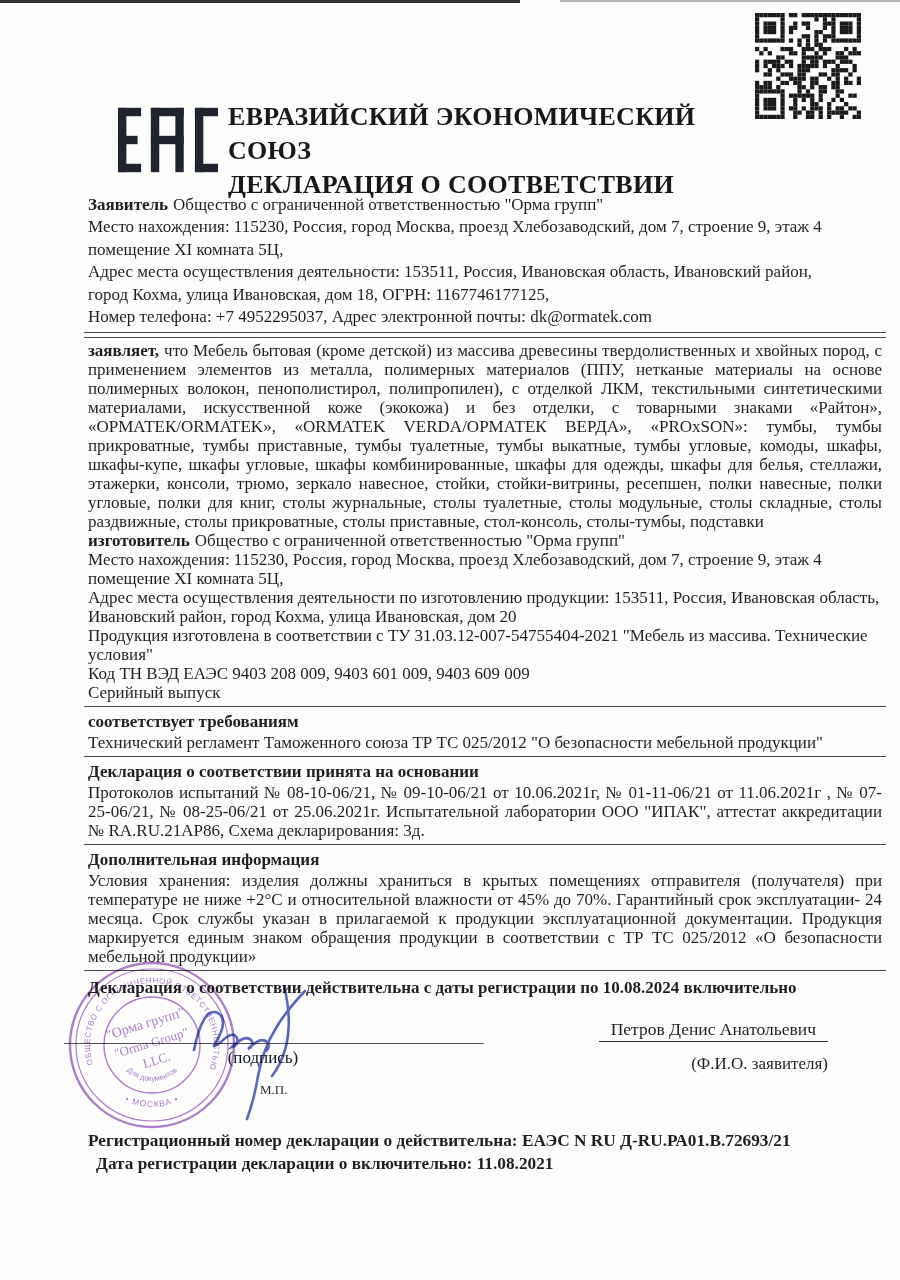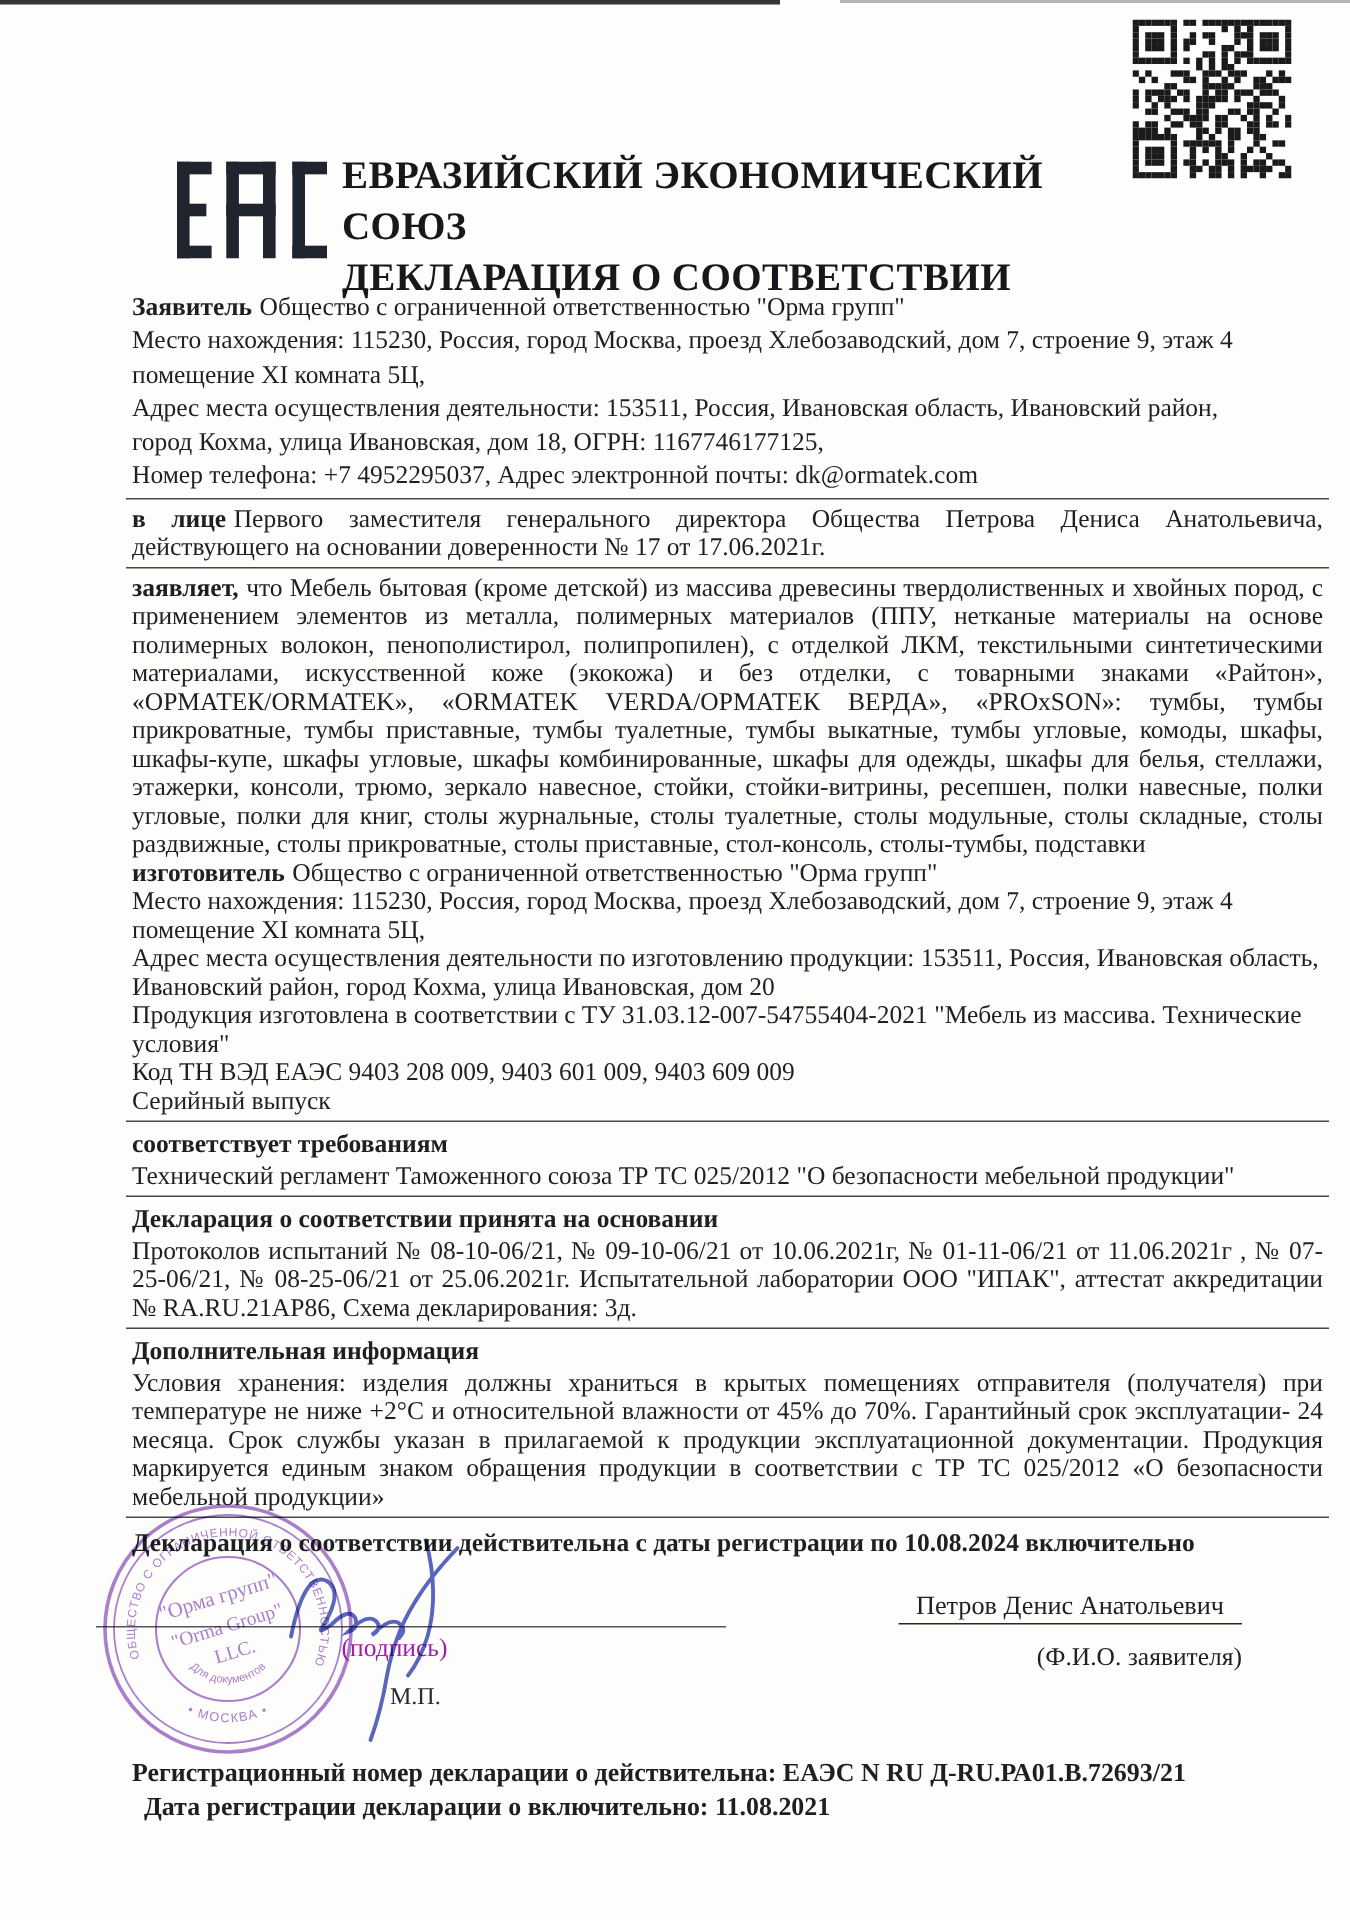--- a/index.html
+++ b/index.html
@@ -26,22 +26,22 @@
   .para{line-height:19px;}
   .just{text-align:justify;}
   .lbl{font-weight:bold;margin-right:5px;}
   .rule{border-top:1.6px solid #46464b;margin:4px 0 3px -4px;width:calc(100% + 8px);height:0;}
   .sec-head{font-weight:bold;line-height:21px;padding:1px 0;}
   .b-validity{font-weight:bold;line-height:22px;padding-top:3px;}
 
   
   .b-signature{position:relative;height:122px;margin-top:2px;}
   .sig-line{position:absolute;left:-24px;top:42px;width:420px;border-bottom:1.6px solid #55555a;}
-  .sig-caption{position:absolute;left:95px;top:47px;width:160px;text-align:center;font-size:17px;color:#a21caf;}
-  .mp-caption{position:absolute;left:172px;top:81px;font-size:16px;color:#2a2a2e;}
+  .sig-caption{position:absolute;left:95px;top:47px;width:160px;text-align:center;font-size:17px;color:#0f172a;}
+  .mp-caption{position:absolute;left:172px;top:81px;font-size:13px;color:#2a2a2e;}
   .name-col{position:absolute;left:420px;top:18px;width:320px;text-align:right;}
   .signer-name{display:inline-block;padding:0 12px 1px 12px;border-bottom:1.6px solid #2a2a2e;font-size:17.5px;}
   .signer-caption{margin-top:12px;font-size:17px;}
   .stamp-svg{position:absolute;left:-22px;top:-42px;width:172px;height:172px;mix-blend-mode:multiply;opacity:.82;}
   .signature-svg{position:absolute;left:100px;top:-17px;width:220px;height:140px;mix-blend-mode:multiply;}
 
   
   .b-registration{margin-top:6px;font-weight:bold;line-height:23px;font-size:17.3px;}
   .reg-line2{padding-left:8px;}
 </style>
@@ -407,23 +407,20 @@
       </div>
       <div>Место нахождения: 115230, Россия, город Москва, проезд Хлебозаводский, дом 7, строение 9, этаж 4</div>
       <div>помещение XI комната 5Ц,</div>
       <div>Адрес места осуществления деятельности: 153511, Россия, Ивановская область, Ивановский район,</div>
       <div>город Кохма, улица Ивановская, дом 18, ОГРН: 1167746177125,</div>
       <div>Номер телефона: +7 4952295037, Адрес электронной почты: dk@ormatek.com</div>
     </div>
 
     <div class="rule"></div>
 
-    <div class="para just">
-      <span class="lbl">в лице</span><span>Первого заместителя генерального директора Общества Петрова Дениса Анатольевича, действующего на основании доверенности № 17 от 17.06.2021г.</span>
-    </div>
 
     <div class="rule"></div>
 
     <div class="para just">
       <span class="lbl">заявляет,</span><span>что Мебель бытовая (кроме детской) из массива древесины твердолиственных и хвойных пород, с применением элементов из металла, полимерных материалов (ППУ, нетканые материалы на основе полимерных волокон, пенополистирол, полипропилен), с отделкой ЛКМ, текстильными синтетическими материалами, искусственной коже (экокожа) и без отделки, с товарными знаками «Райтон», «ОРМАТЕК/ORMATEK», «ORMATEK VERDA/ОРМАТЕК ВЕРДА», «PROxSON»: тумбы, тумбы прикроватные, тумбы приставные, тумбы туалетные, тумбы выкатные, тумбы угловые, комоды, шкафы, шкафы-купе, шкафы угловые, шкафы комбинированные, шкафы для одежды, шкафы для белья, стеллажи, этажерки, консоли, трюмо, зеркало навесное, стойки, стойки-витрины, ресепшен, полки навесные, полки угловые, полки для книг, столы журнальные, столы туалетные, столы модульные, столы складные, столы раздвижные, столы прикроватные, столы приставные, стол-консоль, столы-тумбы, подставки</span>
     </div>
 
     <div class="para">
       <div>
         <span class="lbl">изготовитель</span><span>Общество с ограниченной ответственностью "Орма групп"</span>

